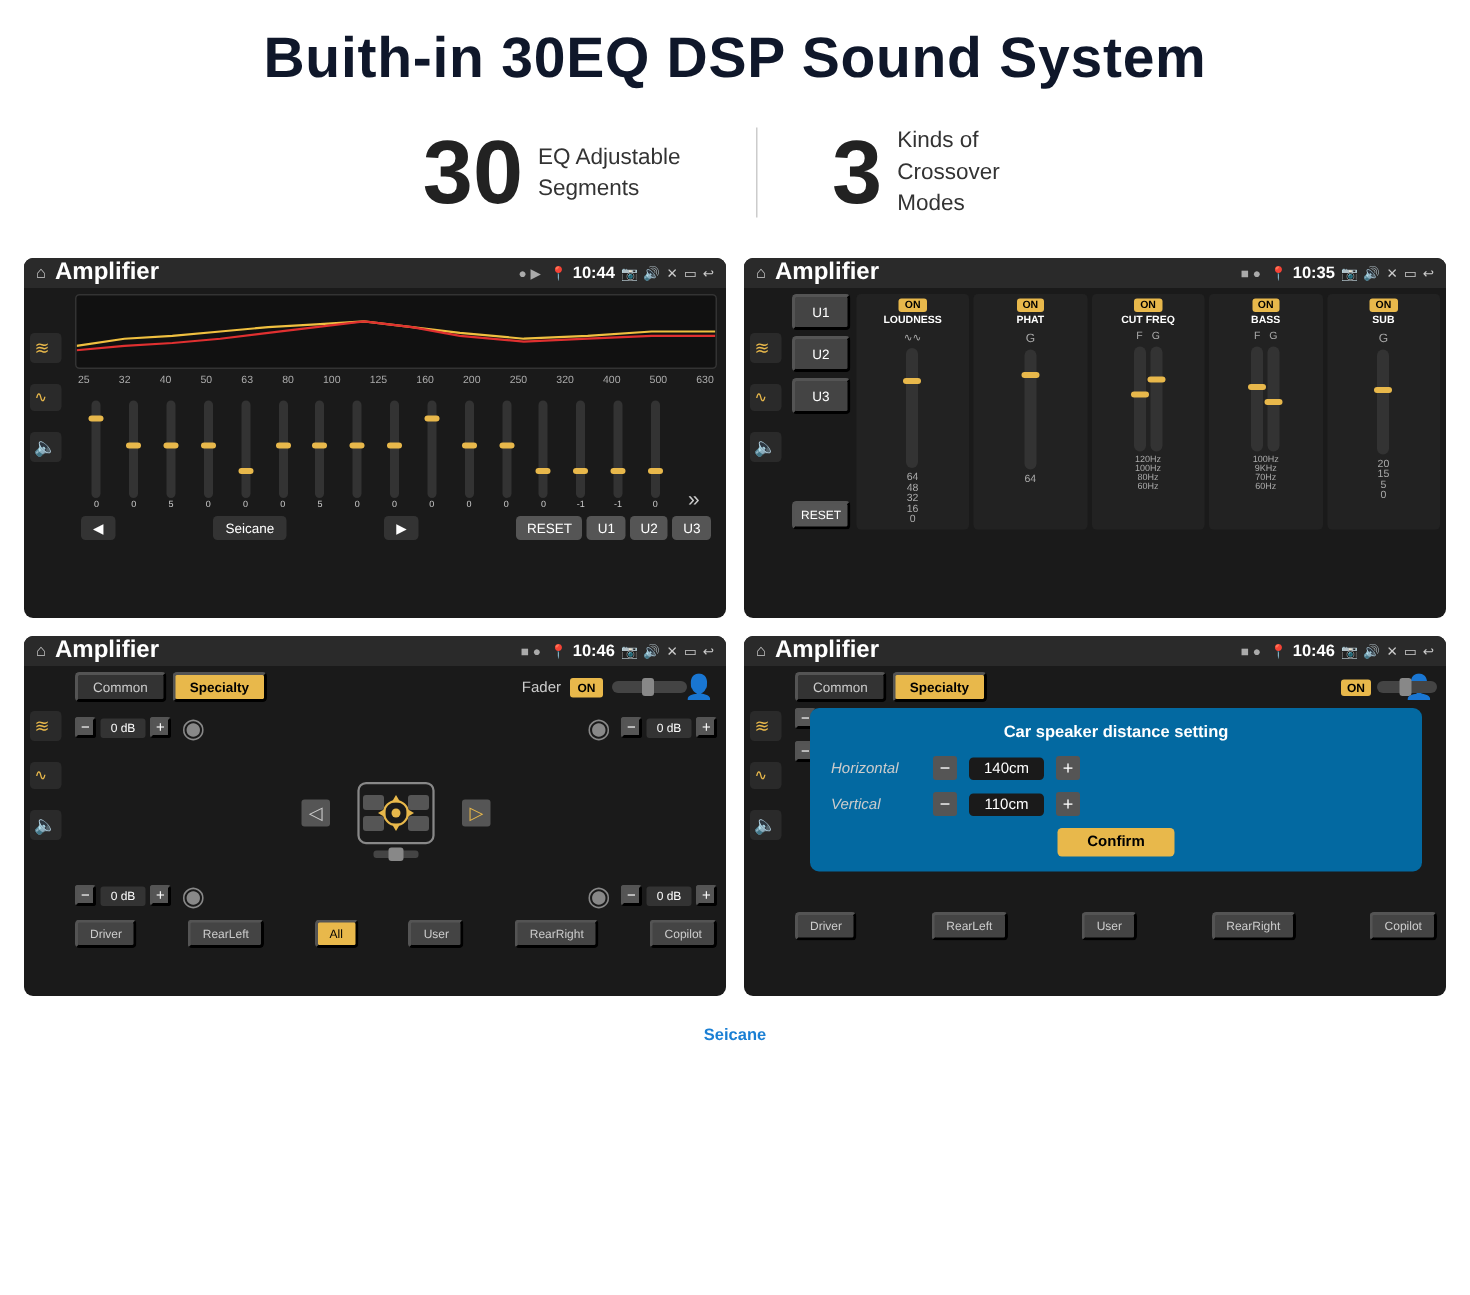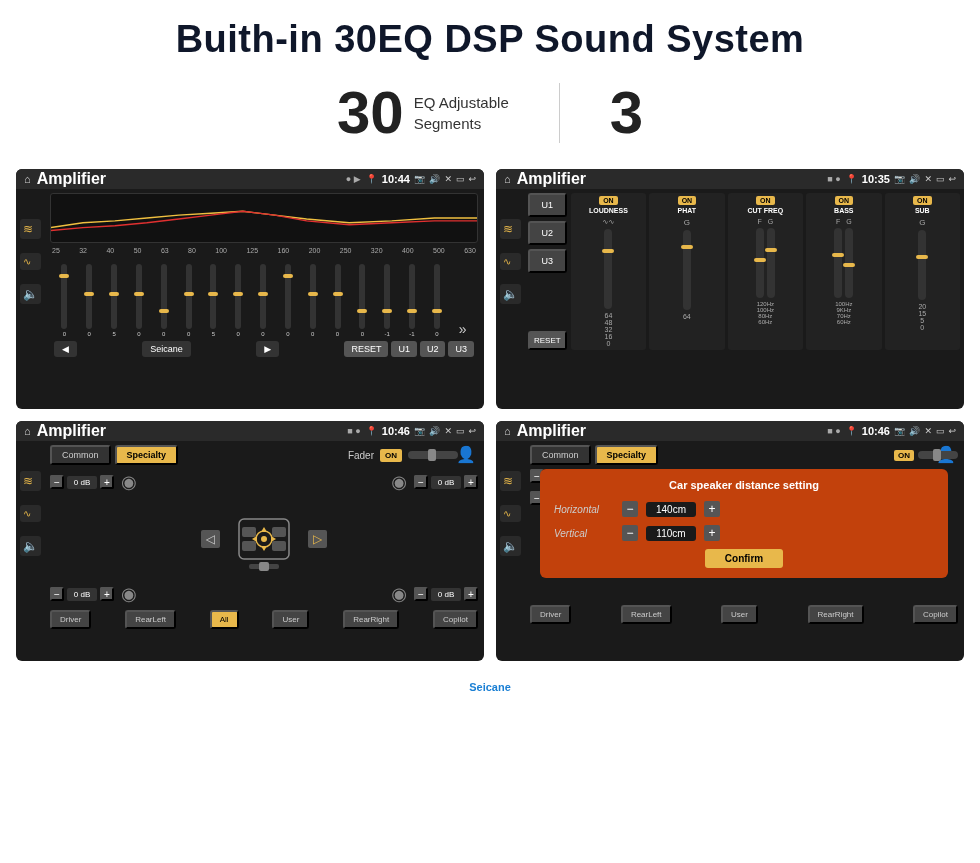--- a/index.html
+++ b/index.html
@@ -468,20 +468,21 @@
 </div>
 
 <div class="stats-row">
   <div class="stat-item">
     <span class="stat-number">30</span>
     <span class="stat-label">EQ Adjustable<br>Segments</span>
   </div>
   <div class="stat-divider"></div>
   <div class="stat-item">
     <span class="stat-number">3</span>
+    <span class="stat-label">Kinds of<br>Crossover Modes</span>
   </div>
 </div>
 
 <div class="screenshots-grid">
 
   <div class="screen-box eq-screen-1">
     <div class="status-bar">
       <span class="home-icon">⌂</span>
       <span class="app-name">Amplifier</span>
       <span style="color:#aaa;font-size:9px;">● ▶</span>
@@ -901,21 +902,21 @@
 
         <div style="display:flex;flex-direction:column;gap:8px;">
           <div class="db-control">
             <button class="db-minus">−</button>
           </div>
           <div class="db-control">
             <button class="db-minus">−</button>
           </div>
         </div>
 
-        <div style="position:absolute;left:10px;top:0;right:10px;z-index:10;background:#c2410c;border-radius:6px;padding:10px 14px;">
+        <div style="position:absolute;left:10px;top:0;right:10px;z-index:10;background:#0369a1;border-radius:6px;padding:10px 14px;">
           <div class="dist-dialog-title">Car speaker distance setting</div>
 
           <div class="dist-row">
             <span class="dist-label">Horizontal</span>
             <div class="dist-minus">−</div>
             <span class="dist-value">140cm</span>
             <div class="dist-plus">+</div>
           </div>
 
           <div class="dist-row">

